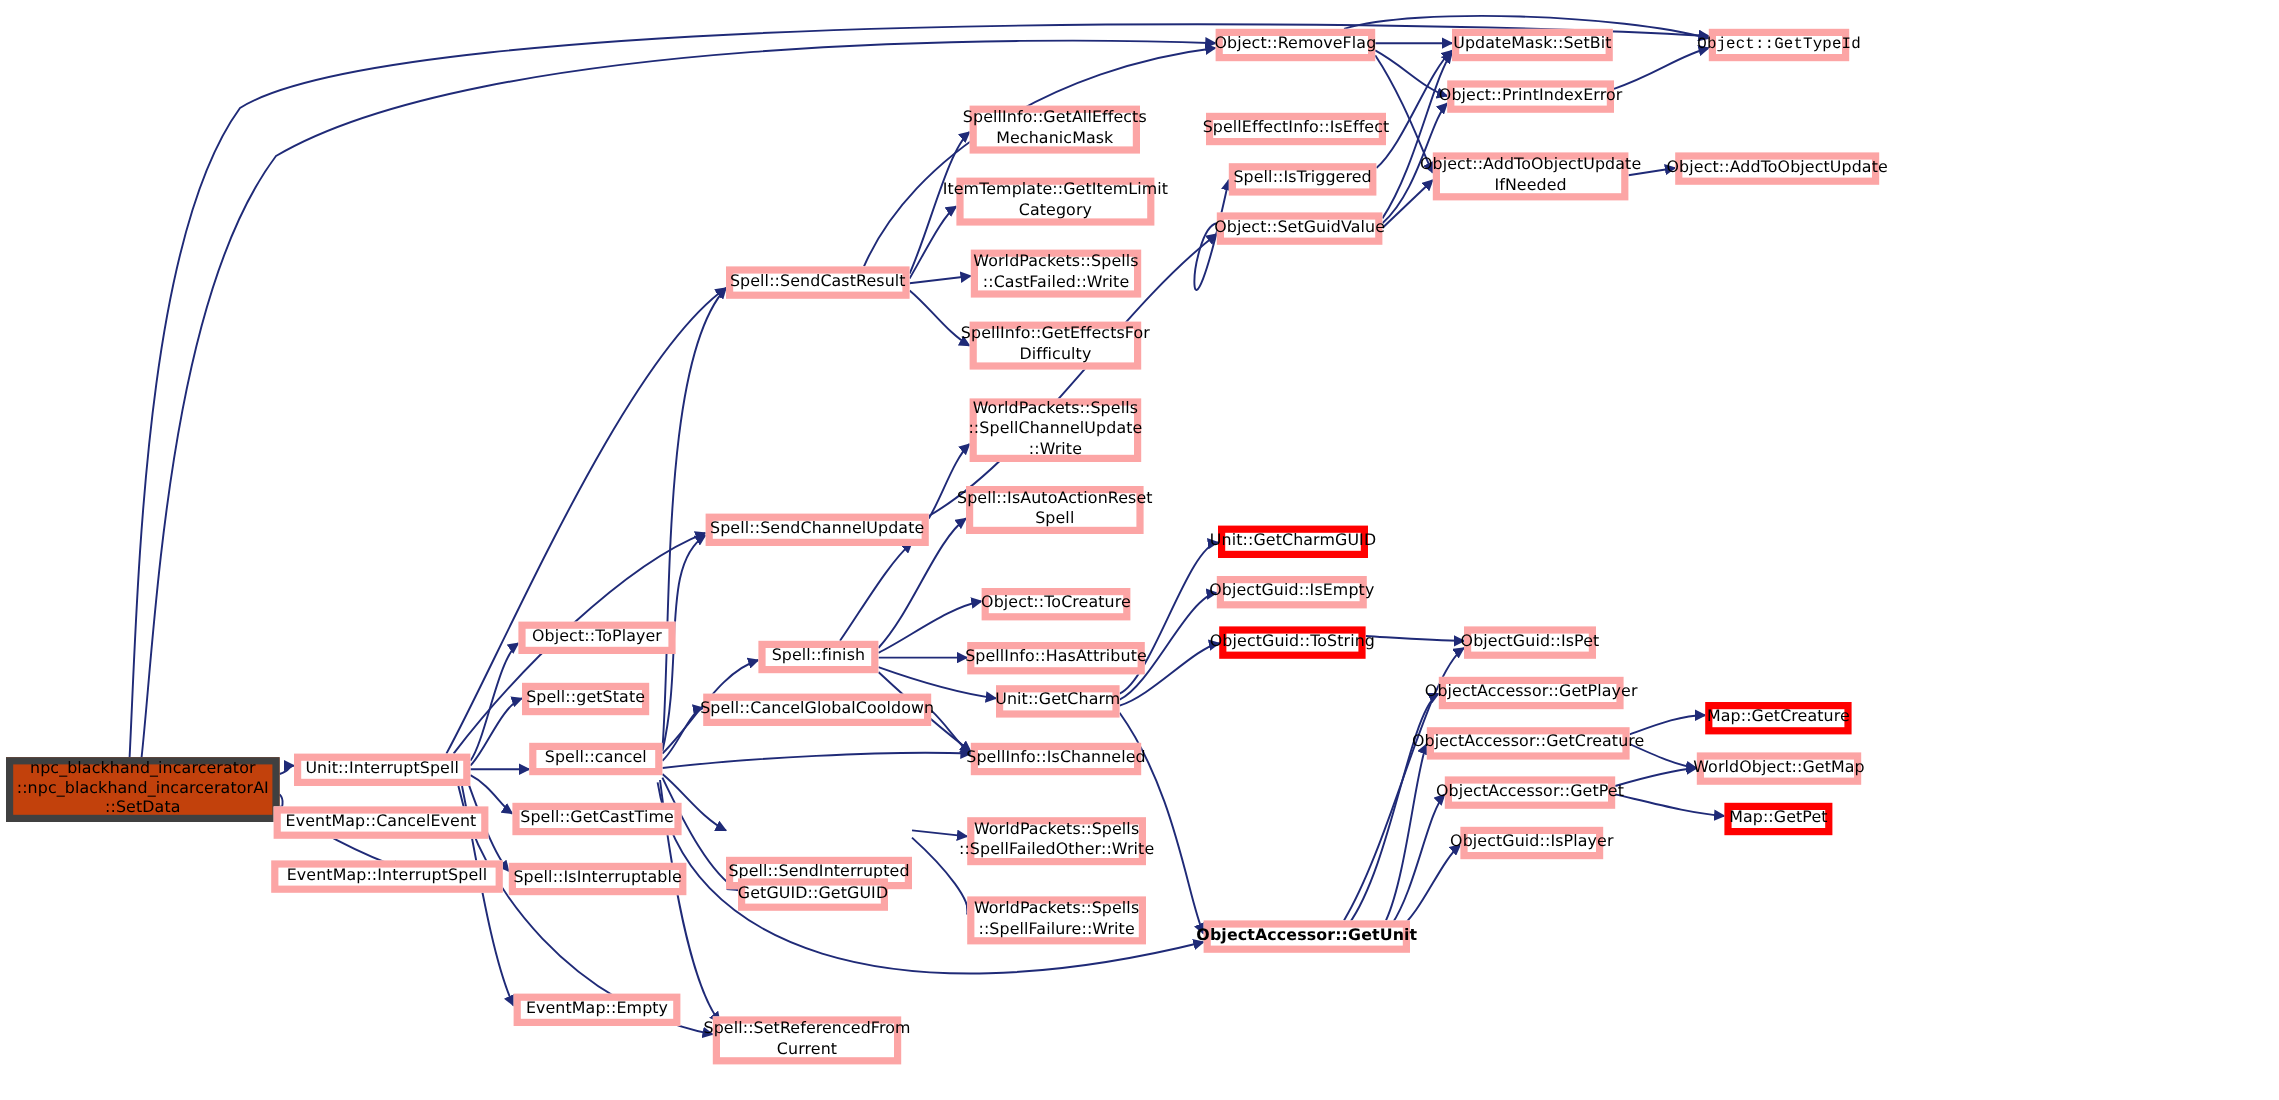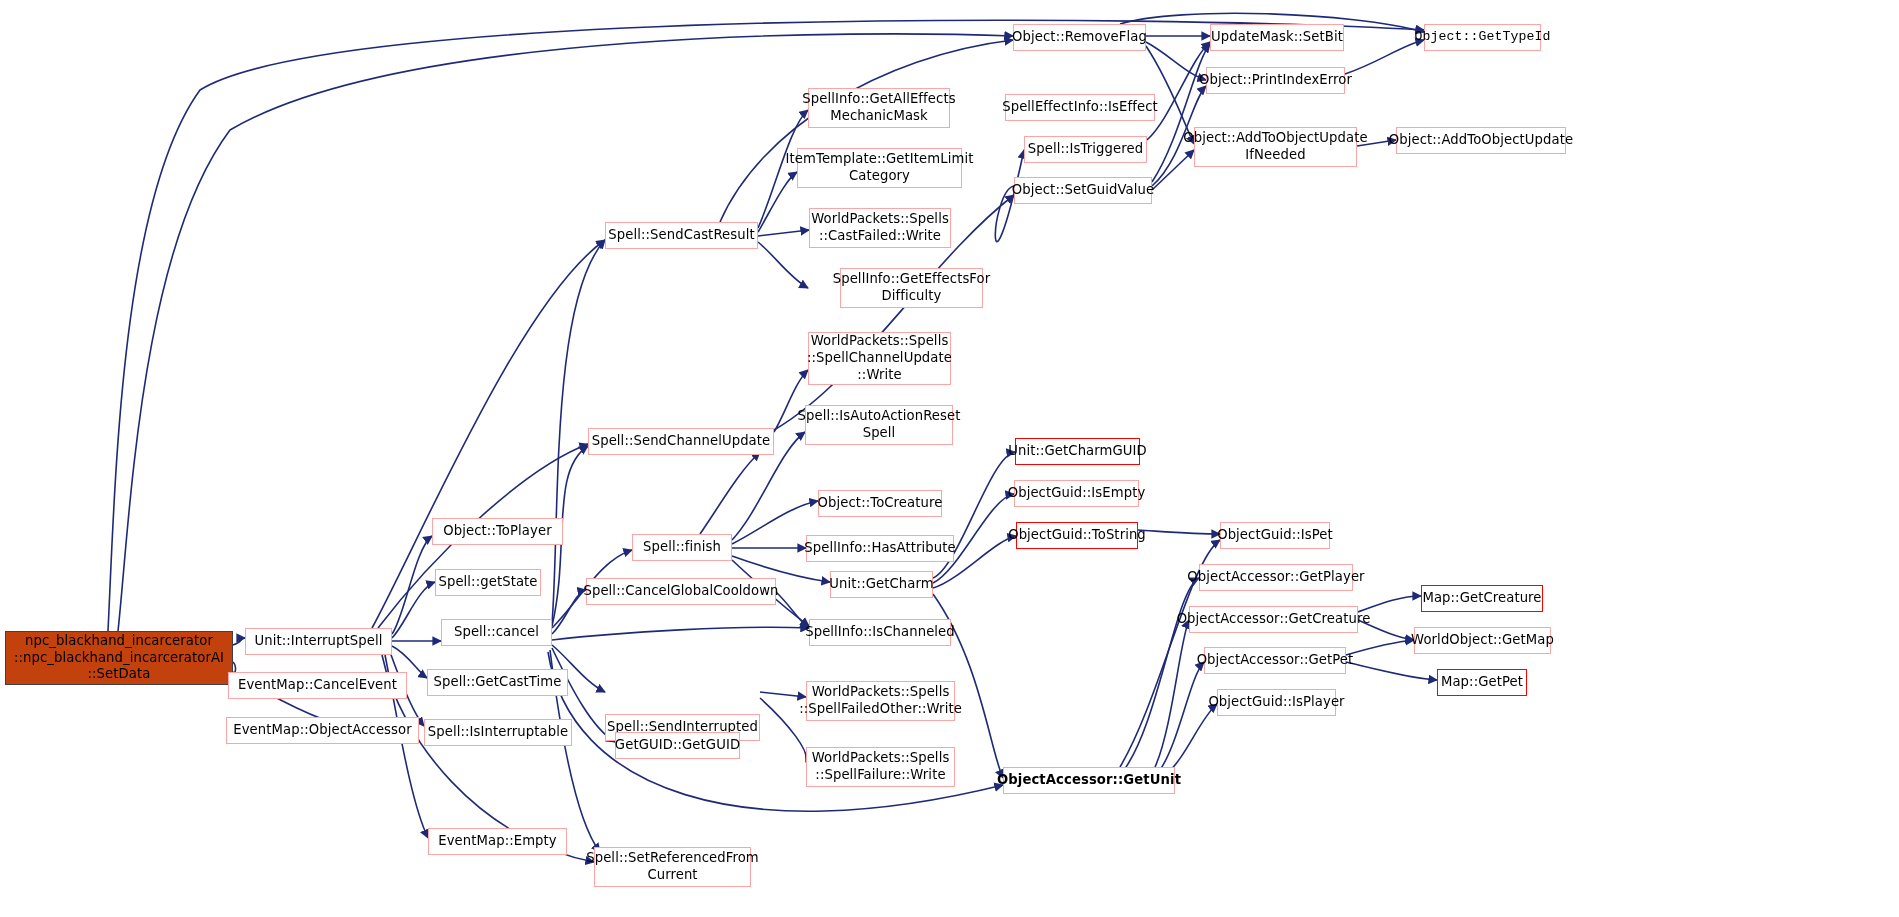--- a/index.html
+++ b/index.html
@@ -17,21 +17,21 @@
   #edges {
     position: absolute;
     left: 0; top: 0;
     width: 1899px; height: 917px;
     pointer-events: none;
   }
   .node {
     position: absolute;
     box-sizing: border-box;
     background: #ffffff;
-    border: 1px solid #fca5a5;
+    border: 6px solid #fca5a5;
     display: flex;
     align-items: center;
     justify-content: center;
     text-align: center;
     font-size: 13.2px;
     line-height: 1.28;
     color: #000000;
     letter-spacing: 0.1px;
     white-space: pre-line;
     padding: 0 4px;
@@ -121,42 +121,42 @@
         <path d="M1346,662 C1380,670 1410,678 1437,680" marker-end="url(#arrow)"></path>
         <path d="M1147,140 C1170,120 1190,60 1210,42" marker-end="url(#arrow)"></path>
       </g>
   </svg>
   <div id="node-layer">
       <div class="node root" style="left: 5px; top: 631px; width: 228px; height: 54px;">npc_blackhand_incarcerator
 ::npc_blackhand_incarceratorAI
 ::SetData</div>
       <div class="node" style="left: 245px; top: 628px; width: 147px; height: 27px;">Unit::InterruptSpell</div>
       <div class="node" style="left: 228px; top: 672px; width: 179px; height: 27px;">EventMap::CancelEvent</div>
-      <div class="node" style="left: 226px; top: 717px; width: 193px; height: 27px;">EventMap::ObjectAccessor</div>
+      <div class="node" style="left: 226px; top: 717px; width: 193px; height: 27px;">EventMap::InterruptSpell</div>
       <div class="node" style="left: 432px; top: 518px; width: 131px; height: 27px;">Object::ToPlayer</div>
       <div class="node" style="left: 435px; top: 569px; width: 106px; height: 27px;">Spell::getState</div>
       <div class="node" style="left: 441px; top: 619px; width: 111px; height: 27px;">Spell::cancel</div>
       <div class="node" style="left: 427px; top: 669px; width: 141px; height: 27px;">Spell::GetCastTime</div>
       <div class="node" style="left: 424px; top: 719px; width: 148px; height: 27px;">Spell::IsInterruptable</div>
       <div class="node" style="left: 428px; top: 828px; width: 139px; height: 27px;">EventMap::Empty</div>
       <div class="node" style="left: 605px; top: 222px; width: 153px; height: 27px;">Spell::SendCastResult</div>
       <div class="node" style="left: 588px; top: 428px; width: 186px; height: 27px;">Spell::SendChannelUpdate</div>
       <div class="node" style="left: 632px; top: 534px; width: 100px; height: 27px;">Spell::finish</div>
       <div class="node" style="left: 586px; top: 578px; width: 190px; height: 27px;">Spell::CancelGlobalCooldown</div>
       <div class="node" style="left: 605px; top: 682px; width: 155px; height: 27px; margin-top: 32px;">Spell::SendInterrupted</div>
       <div class="node" style="left: 615px; top: 732px; width: 125px; height: 27px;">GetGUID::GetGUID</div>
       <div class="node" style="left: 594px; top: 847px; width: 157px; height: 40px;">Spell::SetReferencedFrom
 Current</div>
       <div class="node" style="left: 808px; top: 88px; width: 142px; height: 40px;">SpellInfo::GetAllEffects
 MechanicMask</div>
       <div class="node" style="left: 797px; top: 148px; width: 165px; height: 40px;">ItemTemplate::GetItemLimit
 Category</div>
       <div class="node" style="left: 809px; top: 208px; width: 142px; height: 40px;">WorldPackets::Spells
 ::CastFailed::Write</div>
-      <div class="node" style="left: 808px; top: 268px; width: 143px; height: 40px; margin-left: 32px;">SpellInfo::GetEffectsFor
+      <div class="node" style="left: 808px; top: 268px; width: 143px; height: 40px;">SpellInfo::GetEffectsFor
 Difficulty</div>
       <div class="node" style="left: 808px; top: 332px; width: 143px; height: 53px;">WorldPackets::Spells
 ::SpellChannelUpdate
 ::Write</div>
       <div class="node" style="left: 805px; top: 405px; width: 148px; height: 40px;">Spell::IsAutoActionReset
 Spell</div>
       <div class="node" style="left: 818px; top: 490px; width: 124px; height: 27px;">Object::ToCreature</div>
       <div class="node" style="left: 806px; top: 535px; width: 148px; height: 27px;">SpellInfo::HasAttribute</div>
       <div class="node" style="left: 809px; top: 619px; width: 142px; height: 27px;">SpellInfo::IsChanneled</div>
       <div class="node" style="left: 806px; top: 681px; width: 149px; height: 40px;">WorldPackets::Spells

